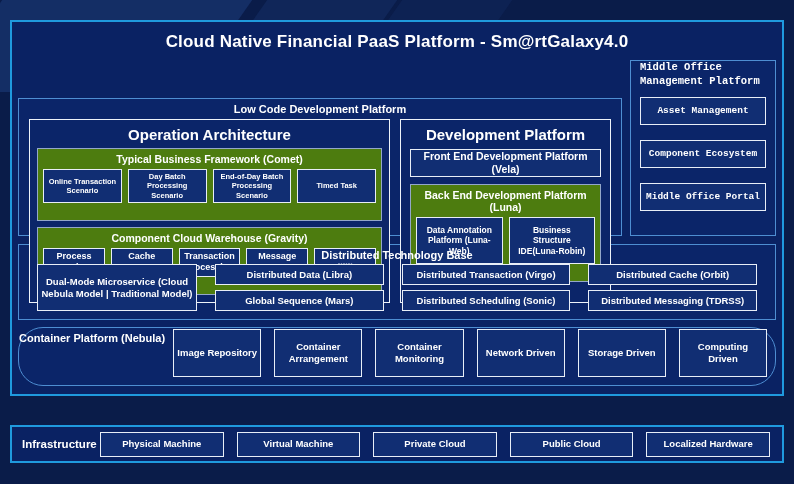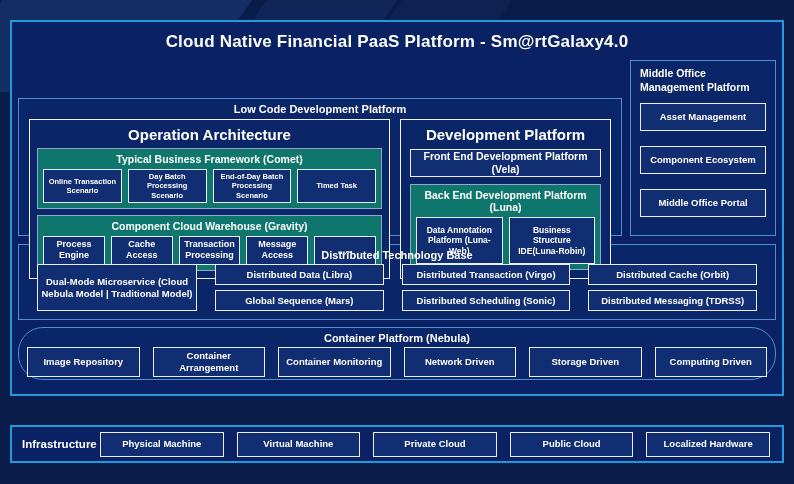--- a/index.html
+++ b/index.html
@@ -26,50 +26,50 @@
 
   .row1 { display: flex; gap: 8px; height: 176px; margin-bottom: 8px; }
   .lowcode { flex: 1; display: flex; flex-direction: column; margin-top: 38px; }
   .lc-row { display: flex; gap: 10px; flex: 1; padding: 2px 10px 8px; }
 
   .panel { border: 1px solid #eef3fa; background: #0b2569; display: flex; flex-direction: column; padding: 4px 7px 7px; }
   .panel.op { flex: 1.77; }
   .panel.dev { flex: 1; }
   .panel-title { text-align: center; font-size: 15px; font-weight: bold; padding: 2px 0 5px; }
 
-  .group { border: 1px solid #93a7c9; background: #0f766e; padding: 2px 5px 5px; }
+  .group { border: 1px solid #93a7c9; background: #4d7c0f; padding: 2px 5px 17px; }
   .group + .group { margin-top: 6px; }
   .group-title { text-align: center; font-size: 10.5px; font-weight: bold; padding: 2px 0 4px; }
   .group-items { display: flex; gap: 6px; }
 
   .leaf {
     background: #112e73; border: 1px solid #e8eef7; color: #fff;
     display: flex; align-items: center; justify-content: center;
     text-align: center; font-weight: bold; line-height: 1.25; padding: 2px 3px;
   }
   .group-items .leaf { flex: 1; }
   .tbf .leaf { min-height: 27px; font-size: 7.5px; }
   .ccw .leaf { min-height: 27px; font-size: 9px; }
 
   .frontend { height: 28px; font-size: 10.5px; margin: 1px 2px 0; }
   .backend { margin: 7px 2px 0; }
   .backend .leaf { min-height: 47px; font-size: 8.5px; padding: 2px 8px; }
 
-  .midoffice { width: 146px; padding: 6px 9px; display: flex; flex-direction: column; }
+  .midoffice { width: 146px; padding: 0 9px; display: flex; flex-direction: column; font-family: Liberation Mono, monospace; }
   .mo-title { font-size: 10.5px; font-weight: bold; line-height: 1.3; margin-bottom: 9px; }
   .midoffice .leaf { height: 28px; font-size: 9.5px; margin-bottom: 15px; }
   .midoffice .leaf:last-child { margin-bottom: 0; }
 
   .distributed { height: 76px; margin-bottom: 7px; display: flex; flex-direction: column; }
   .dist-row { display: flex; gap: 18px; flex: 1; padding: 1px 18px 8px; }
   .dualmode { width: 160px; font-size: 9.5px; }
   .dist-col { flex: 1; display: flex; flex-direction: column; gap: 5px; }
   .dist-col .leaf { flex: 1; font-size: 9.5px; }
 
-  .containerplat { height: 53px; display: flex; flex-direction: column; border-radius: 25px; }
+  .containerplat { height: 59px; display: flex; flex-direction: row; border-radius: 25px; }
   .cp-row { display: flex; gap: 13px; flex: 1; padding: 1px 8px 8px; }
   .cp-row .leaf { flex: 1; font-size: 9.5px; }
 
   .infra {
     position: absolute; left: 10px; top: 425px; width: 774px; height: 38px;
     background: #0a2263; border: 2px solid #1f9ade;
     display: flex; align-items: center; padding: 0 12px 0 10px;
   }
   .infra-label { font-size: 11.5px; font-weight: bold; width: 78px; flex: none; }
   .infra-row { display: flex; gap: 13px; flex: 1; }

